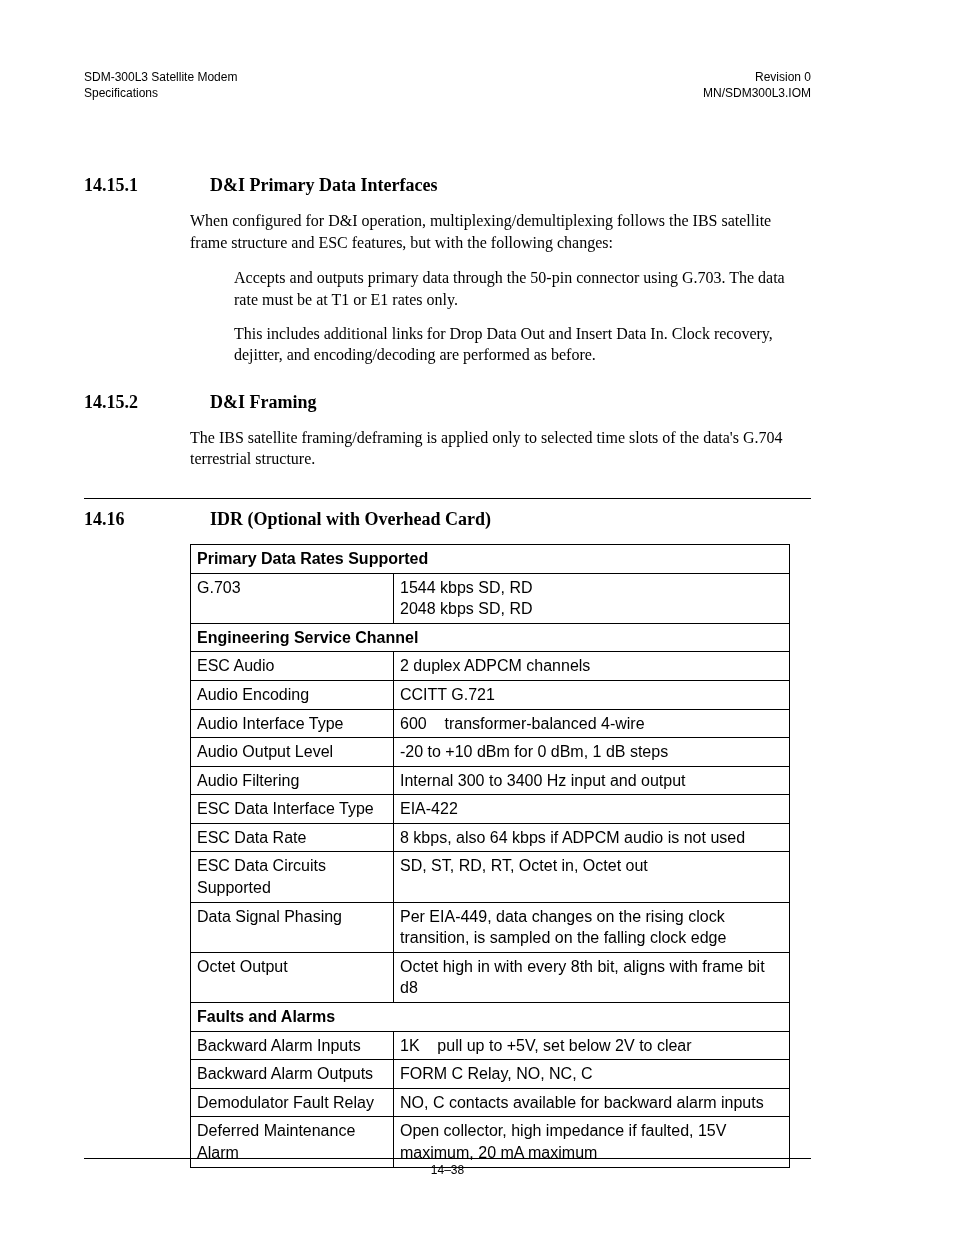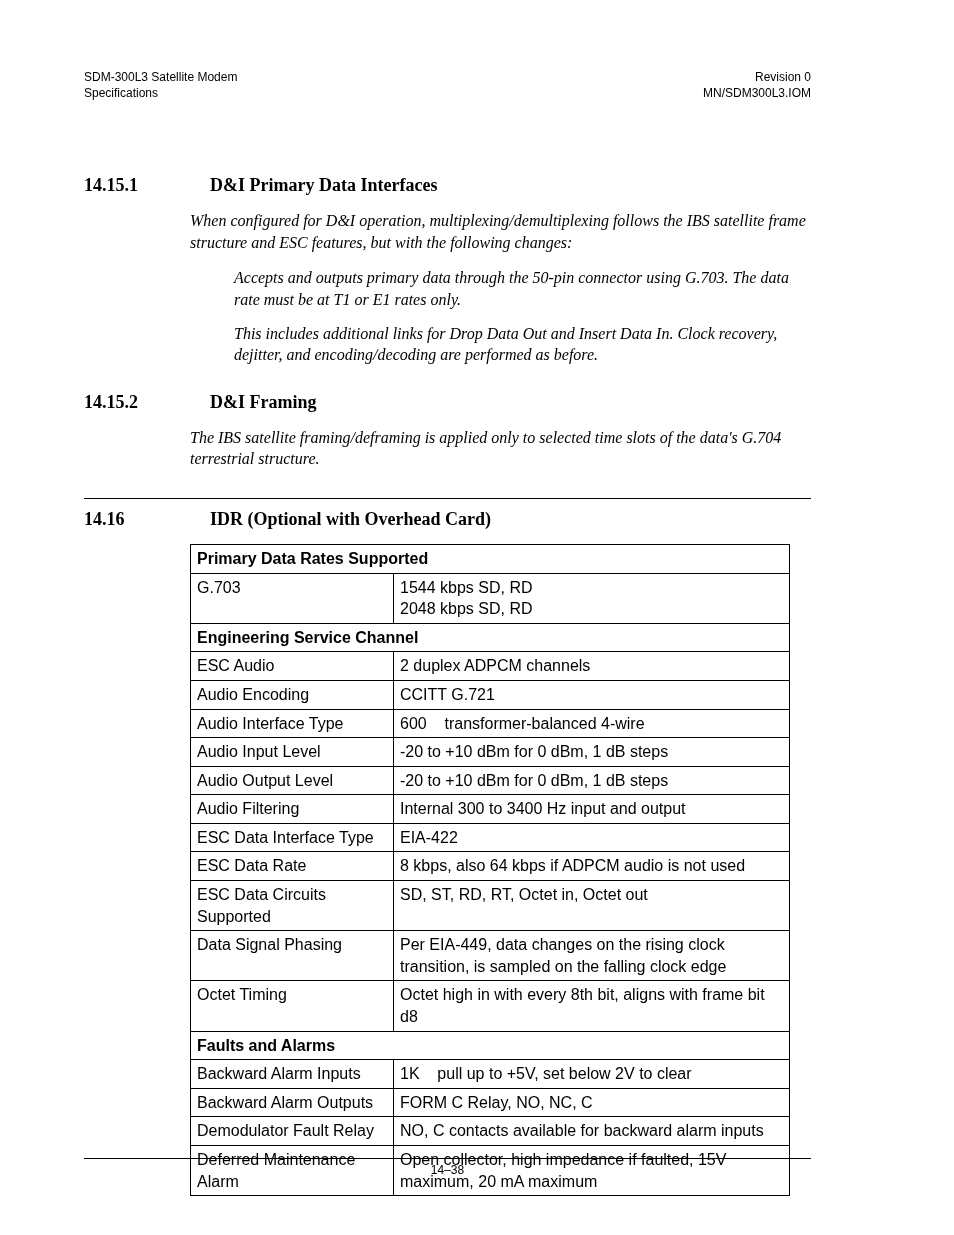--- a/index.html
+++ b/index.html
@@ -39,21 +39,21 @@
     font-size: 18px;
     margin: 0 0 14px 0;
   }
   .section-heading .num { flex: 0 0 80px; }
   .section-body {
     font-family: "Times New Roman", Times, serif;
     font-size: 16px;
     margin-left: 106px;
     line-height: 1.35;
   }
-  .section-body p { margin: 0 0 14px 0; font-style: italic; }
+  .section-body p { margin: 0 0 14px 0; }
   .indent-block { margin-left: 44px; }
 
   .major-rule {
     border: none;
     border-top: 1.5px solid #000;
     margin: 28px 0 10px 0;
   }
   .footer-rule {
     border: none;
     border-top: 1px solid #000;
@@ -159,24 +159,20 @@
     </tr>
     <tr>
       <td class="col-label">Audio Encoding</td>
       <td>CCITT G.721</td>
     </tr>
     <tr>
       <td class="col-label">Audio Interface Type</td>
       <td style="white-space:pre;">600    transformer-balanced 4-wire</td>
     </tr>
     <tr>
-      <td class="col-label">Audio Input Level</td>
-      <td>-20 to +10 dBm for 0 dBm, 1 dB steps</td>
-    </tr>
-    <tr>
       <td class="col-label">Audio Output Level</td>
       <td>-20 to +10 dBm for 0 dBm, 1 dB steps</td>
     </tr>
     <tr>
       <td class="col-label">Audio Filtering</td>
       <td>Internal 300 to 3400 Hz input and output</td>
     </tr>
     <tr>
       <td class="col-label">ESC Data Interface Type</td>
       <td>EIA-422</td>
@@ -187,21 +183,21 @@
     </tr>
     <tr>
       <td class="col-label">ESC Data Circuits Supported</td>
       <td>SD, ST, RD, RT, Octet in, Octet out</td>
     </tr>
     <tr>
       <td class="col-label">Data Signal Phasing</td>
       <td>Per EIA-449, data changes on the rising clock transition, is sampled on the falling clock edge</td>
     </tr>
     <tr>
-      <td class="col-label">Octet Timing</td>
+      <td class="col-label">Octet Output</td>
       <td>Octet high in with every 8th bit, aligns with frame bit d8</td>
     </tr>
     <tr class="subhead">
       <td colspan="2">Faults and Alarms</td>
     </tr>
     <tr>
       <td class="col-label">Backward Alarm Inputs</td>
       <td style="white-space:pre;">1K    pull up to +5V, set below 2V to clear</td>
     </tr>
     <tr>

